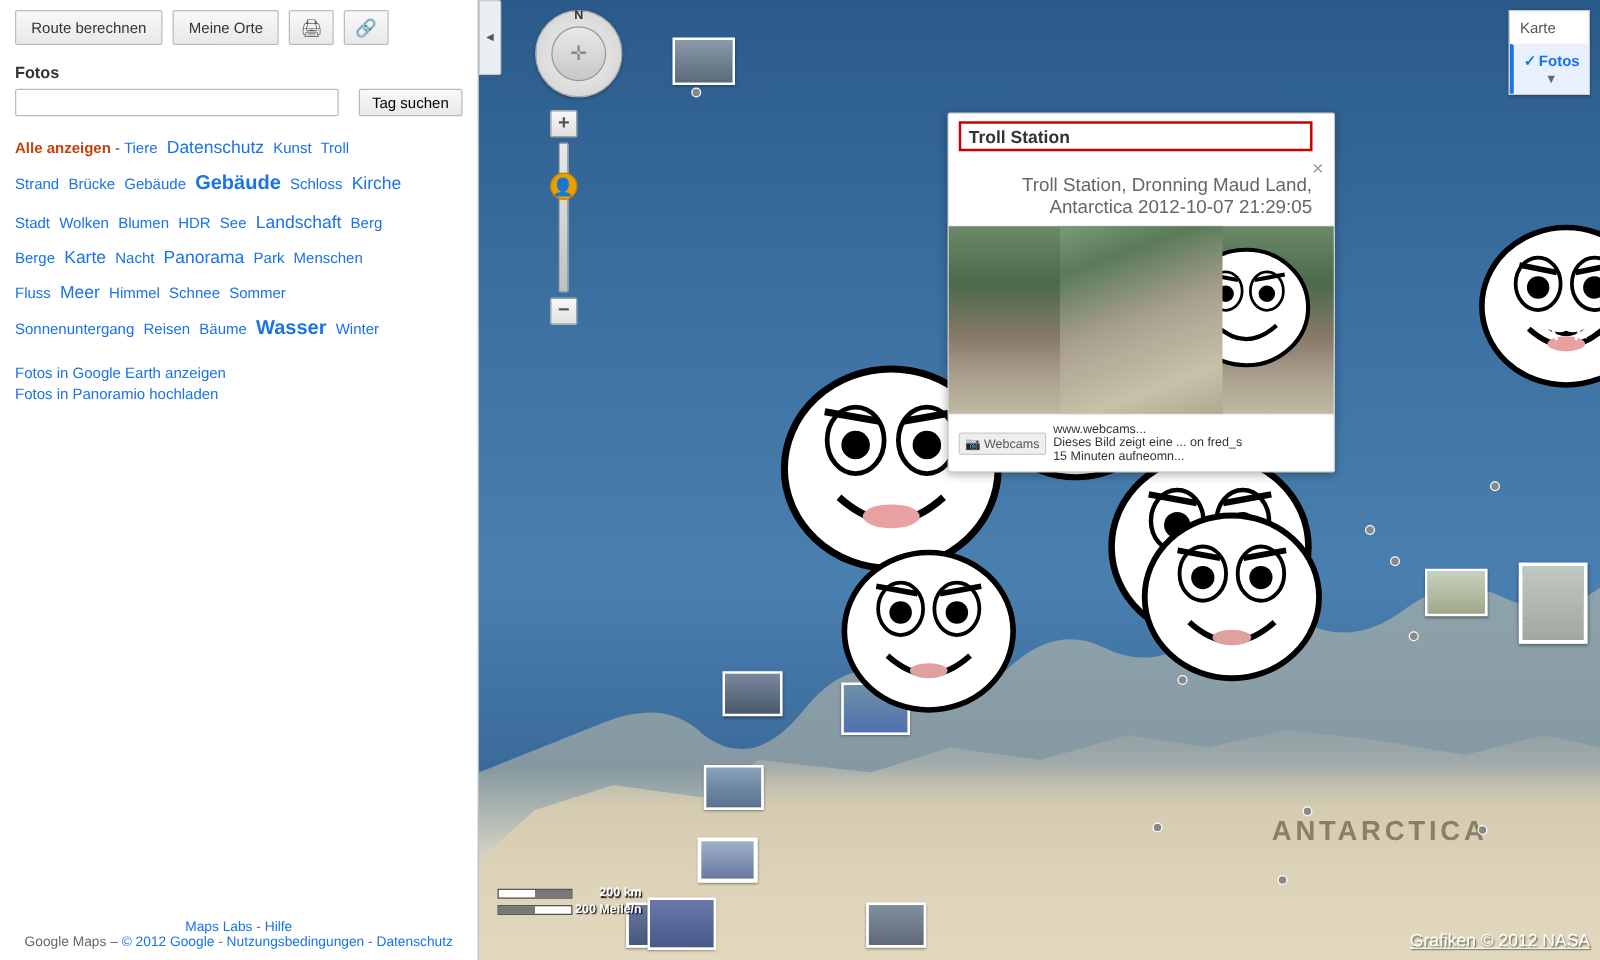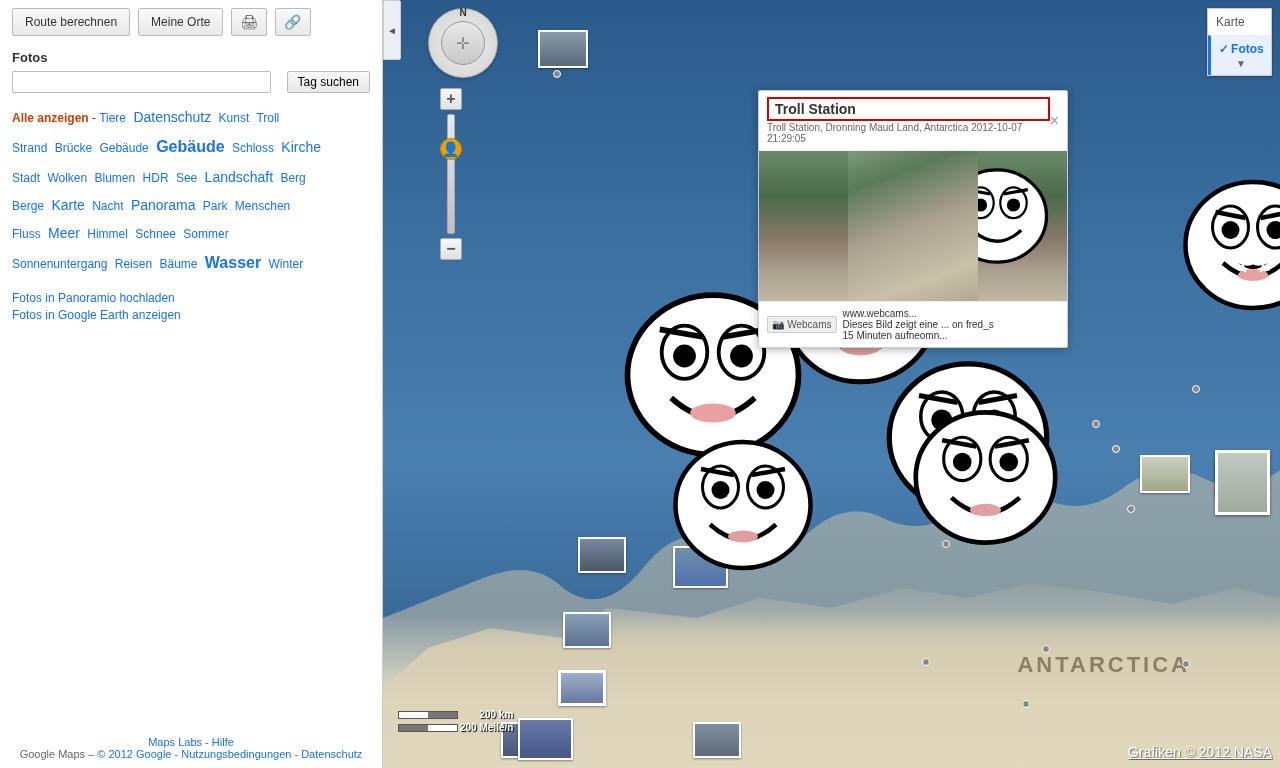--- a/index.html
+++ b/index.html
@@ -243,23 +243,24 @@
       padding: 2px 6px;
     }
 
     .popup-title {
       font-size: 14px;
       font-weight: bold;
       color: #333;
     }
 
     .popup-subtitle {
-      font-size: 10px;
+      font-size: 15px;
       color: #666;
-      margin-top: 1px;
+      margin-top: 19px;
+      text-align: right;
     }
 
     .popup-close {
       cursor: pointer;
       font-size: 16px;
       color: #999;
       line-height: 1;
     }
 
     .popup-image {
@@ -479,22 +480,22 @@
       <a class="tag-link">Sommer</a>
       <br>
       <a class="tag-link">Sonnenuntergang</a>
       <a class="tag-link">Reisen</a>
       <a class="tag-link">Bäume</a>
       <a class="tag-link large">Wasser</a>
       <a class="tag-link">Winter</a>
     </div>
 
     <div class="links-section">
+      <a class="upload-link">Fotos in Google Earth anzeigen</a>
       <a class="upload-link">Fotos in Panoramio hochladen</a>
-      <a class="upload-link">Fotos in Google Earth anzeigen</a>
     </div>
   </div>
 
   <div class="footer-links">
     <div>
       <a class="footer-link">Maps Labs</a>
       <span> - </span>
       <a class="footer-link">Hilfe</a>
     </div>
     <div>

